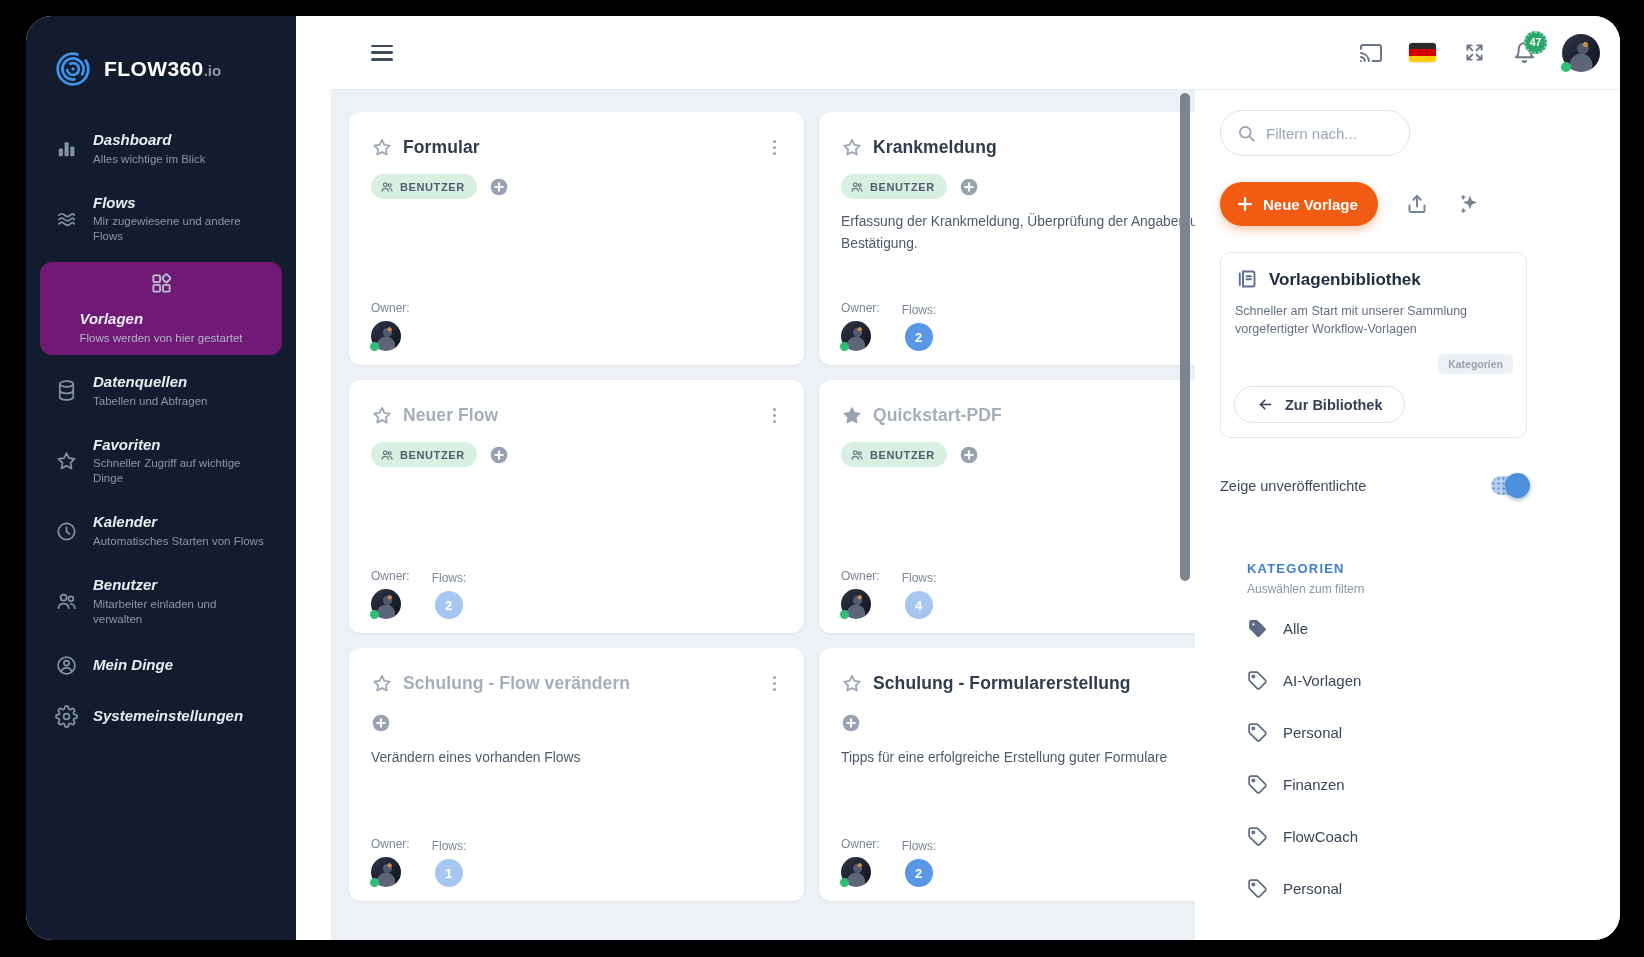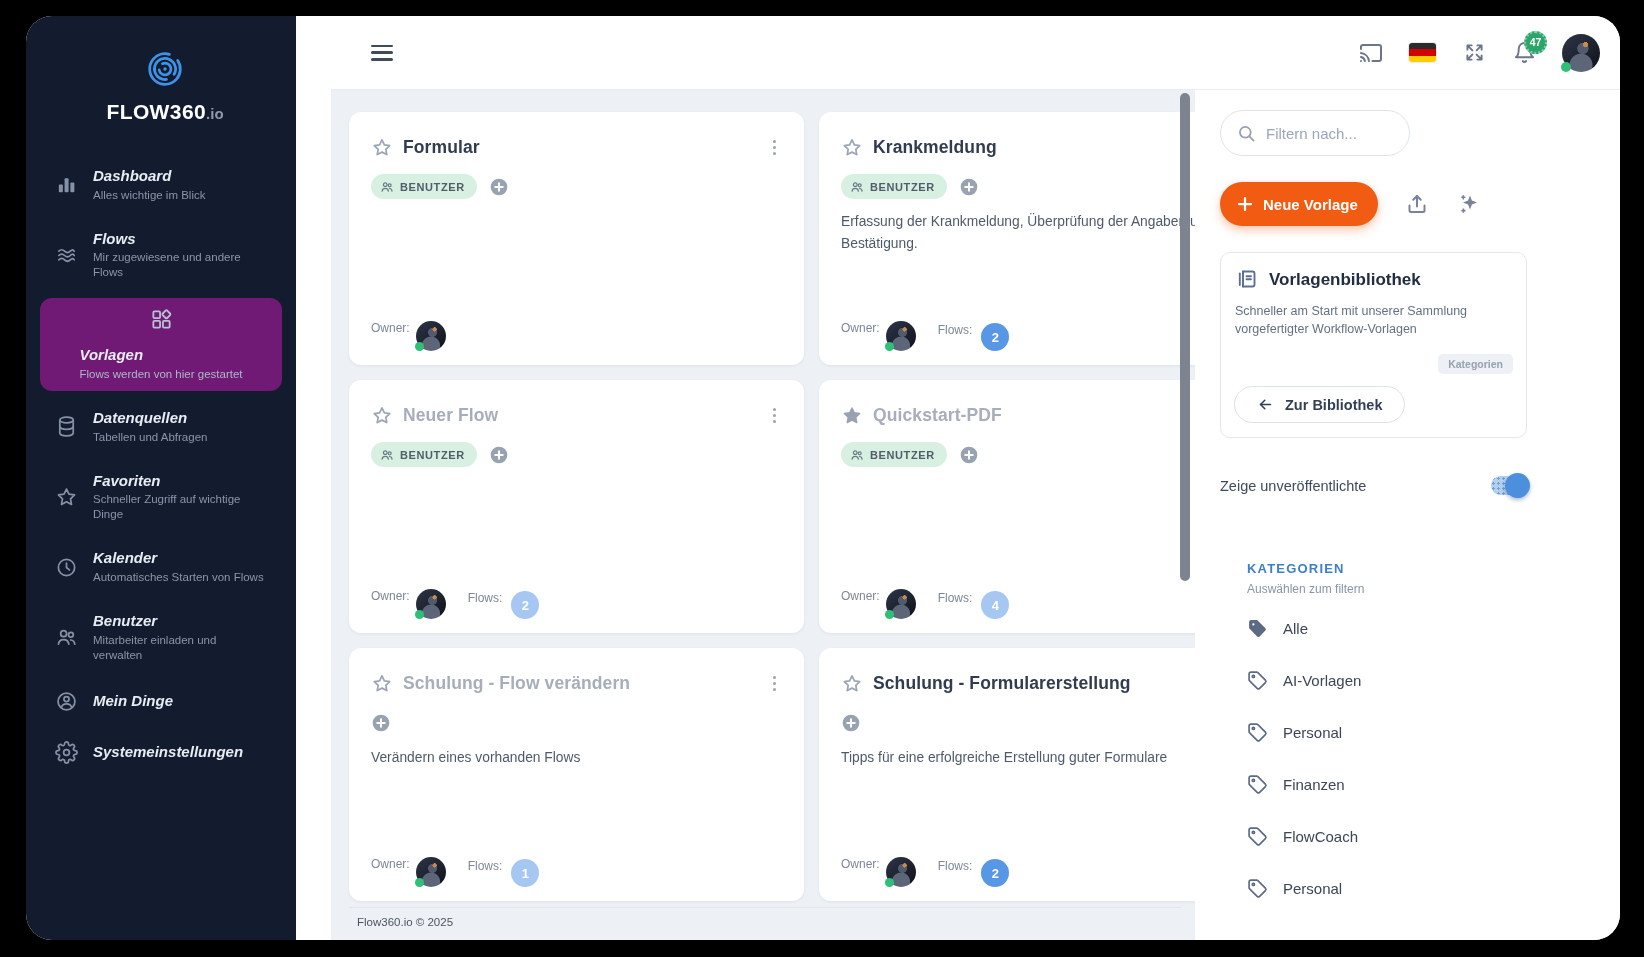--- a/index.html
+++ b/index.html
@@ -2,21 +2,21 @@
 <html><head>
 <meta charset="utf-8">
 <style>
   * { margin:0; padding:0; box-sizing:border-box; }
   html,body { width:1644px; height:957px; background:#000; font-family:"Liberation Sans", sans-serif; overflow:hidden; }
   .stage { position:relative; width:1644px; height:957px; background:#000; }
   .window { position:absolute; left:26px; top:16px; width:1594px; height:924px; border-radius:26px; overflow:hidden; display:flex; background:#fff; }
 
   
   .sidebar { width:270px; flex-shrink:0; background:#131c2e; display:flex; flex-direction:column; }
-  .logo { display:flex; align-items:center; gap:12px; padding:34px 20px 28px 28px;flex-direction:column; }
+  .logo { display:flex; align-items:center; gap:12px; padding:34px 20px 28px 28px; }
   .logo-text { font-size:21px; font-weight:800; color:#ffffff; letter-spacing:.4px; }
   .logo-suffix { font-size:15px; font-weight:600; color:#8e99ad; }
   .nav { padding:6px 14px; }
   .nav-item { display:flex; align-items:center; gap:15px; padding:9px 14px; border-radius:12px; margin-bottom:9px; cursor:pointer; }
   .nav-item.active { background:#701a75;flex-direction:column; }
   .nav-icon { width:24px; height:24px; flex-shrink:0; display:flex; align-items:center; justify-content:center; }
   .nav-title { font-size:15px; font-weight:700; color:#e8ecf3; line-height:1.25;font-style:italic; }
   .nav-sub { font-size:11.5px; color:#8b95a9; line-height:1.3; margin-top:2px; }
   .nav-item.single { margin-top:8px; }
 
@@ -51,21 +51,21 @@
   .card-title { font-size:17.5px; font-weight:800; color:#313c50; letter-spacing:.1px; }
   .card.unpublished .card-title { color:#a6aebc; }
   .star { width:22px; height:22px; flex-shrink:0; cursor:pointer; }
   .dots { margin-left:auto; display:flex; flex-direction:column; gap:2.6px; padding:4px 6px; cursor:pointer; }
   .dots i { width:3.4px; height:3.4px; border-radius:50%; background:#9aa3b0; }
   .badge-row { margin-top:15px; display:flex; align-items:center; gap:12px; height:25px; }
   .badge { display:inline-flex; align-items:center; gap:6px; height:25px; padding:0 12px 0 9px; border-radius:13px; background:#d8f0e1; font-size:11px; font-weight:800; letter-spacing:.6px; color:#525c6b; }
   .plus-circle { width:20px; height:20px; flex-shrink:0; cursor:pointer; }
   .card-desc { margin-top:12px; font-size:13.8px; line-height:1.55; color:#4e5a6b; max-width:400px; }
   .card-foot { position:absolute; left:22px; right:20px; bottom:14px; display:flex; align-items:flex-end; gap:22px; }
-  .foot-col { display:flex; flex-direction:row; gap:6px; }
+  .foot-col { display:flex; flex-direction:column; gap:6px; }
   .foot-label { font-size:12px; color:#7d8798; }
   .flows-badge { width:28px; height:28px; border-radius:50%; background:#5897e6; color:#fff; font-size:13px; font-weight:800; display:flex; align-items:center; justify-content:center; margin-left:3px; }
   .card.unpublished .flows-badge { background:#a7c7f3; }
   .plane { margin-left:auto; width:26px; height:26px; align-self:flex-end; margin-bottom:4px; cursor:pointer; }
   .content-footer { margin-top:auto; border-top:1px solid #e2e6ed; margin-right:14px; padding:8px 0 12px 8px; font-size:11.5px; color:#4c5360; }
   .scrollbar { position:absolute; right:5px; top:3px; width:10px; height:488px; border-radius:5px; background:#7d848f; cursor:grab; }
 
   
   .panel { flex:1; background:#fff; padding:20px 18px 0 25px; position:relative; }
   .search-pill { width:190px; height:46px; border:1.5px solid #dde3ec; border-radius:23px; display:flex; align-items:center; gap:10px; padding:0 14px 0 16px; background:#fff; }
@@ -590,21 +590,20 @@
                 </div>
                 <span class="plane">
                     <svg width="26" height="26" viewBox="0 0 24 24">
                       <use href="#i-plane"></use>
                     </svg>
                   </span>
               </div>
             </div>
 
           </div>
-          <div class="content-footer">Flow360.io © 2025</div>
           <div class="scrollbar"></div>
         </main>
 
         <section class="panel">
           <div class="search-pill">
             <span>
                 <svg width="19" height="19" viewBox="0 0 24 24">
                   <use href="#i-search"></use>
                 </svg>
               </span>

